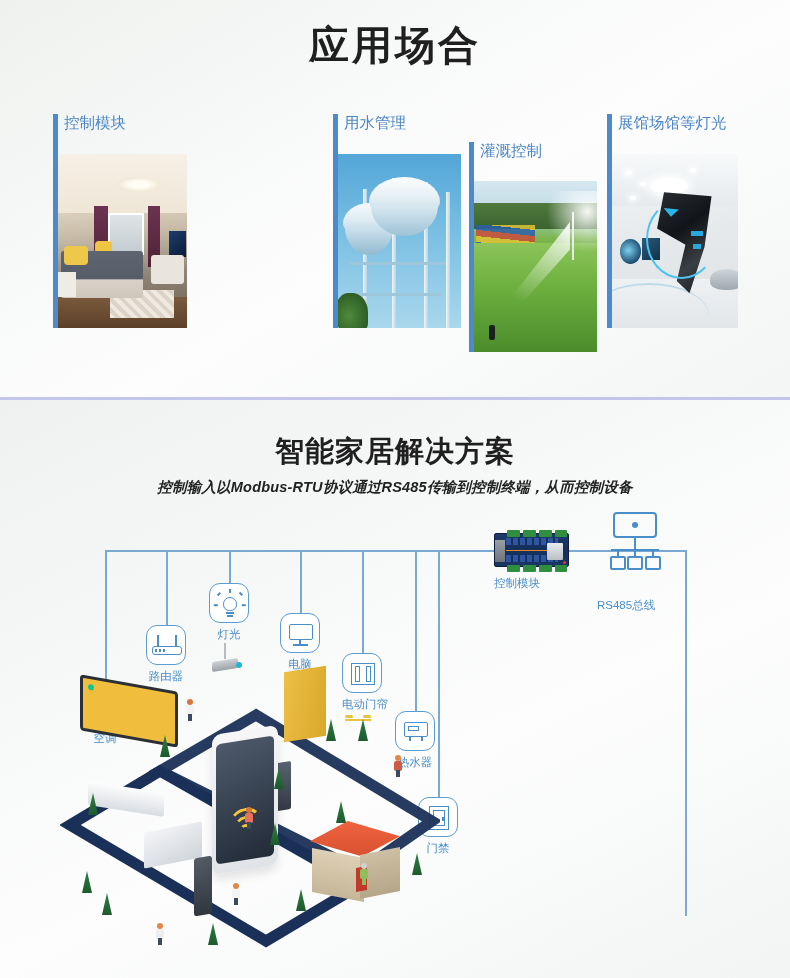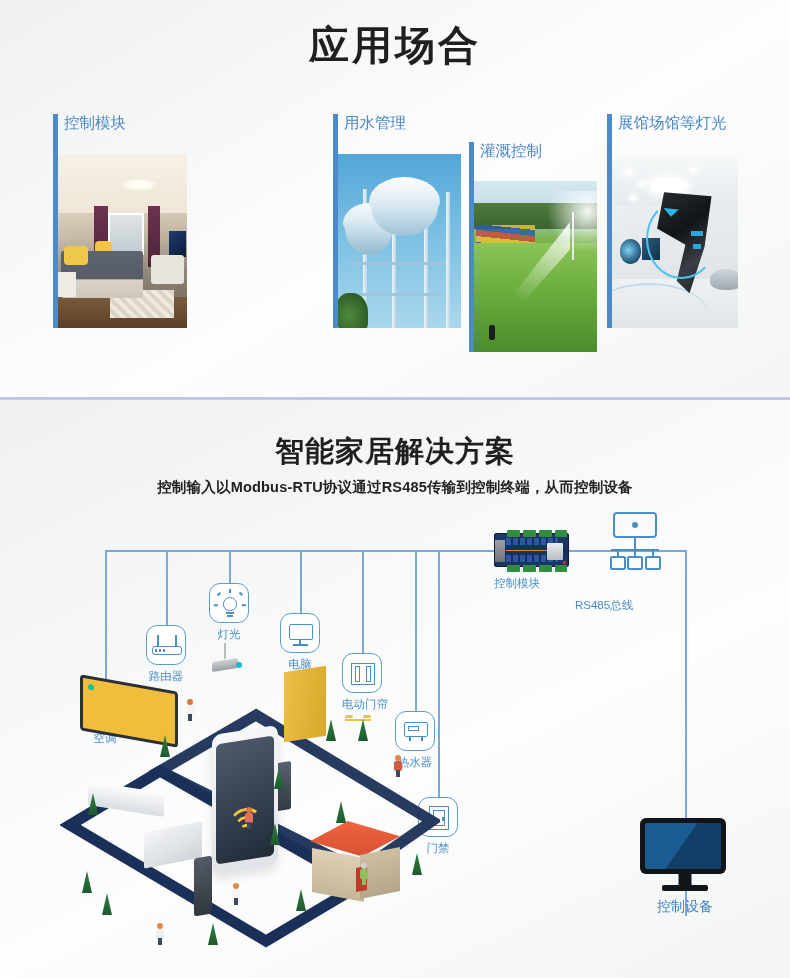--- a/index.html
+++ b/index.html
@@ -178,21 +178,21 @@
   .section-solution {
     position: absolute; left: 0; top: 400px; width: 790px; height: 578px;
     background: linear-gradient(155deg,#eef1ef 0%,#f7f9f8 35%,#fdfdfd 60%,#f2f5f4 100%);
   }
   .sol-title {
     position:absolute; left:0; top:32px; width:790px; text-align:center;
     font-size:29px; font-weight:bold; color:#1f1f1f; letter-spacing:1px;
   }
   .sol-sub {
     position:absolute; left:0; top:78px; width:790px; text-align:center;
-    font-size:14.5px; font-weight:bold; color:#222; letter-spacing:.2px;
+    font-size:14.5px; font-weight:bold; color:#222; letter-spacing:.2px;font-style:italic;
   }
 
   
   .diagram { position:absolute; left:0; top:110px; width:790px; height:468px; }
 
   .bus-line { position:absolute; background:#7aa9d4; }
   .bus-h { height:1.5px; }
   .bus-v { width:1.5px; }
 
   .node { position:absolute; text-align:center; }
@@ -462,21 +462,21 @@
           <div class="rs-dot"></div>
           <div class="rs-stem"></div>
         <div class="rs-bar"></div>
         <div class="rs-drop" style="left:14px;"></div>
         <div class="rs-drop" style="left:31px;"></div>
         <div class="rs-drop" style="left:49px;"></div>
         <div class="rs-box" style="left:7px;"></div>
         <div class="rs-box" style="left:24px;"></div>
         <div class="rs-box" style="left:42px;"></div>
       </div>
-      <div class="node-label" style="position:absolute; left:575px; top:84px; width:94px;">RS485总线</div>
+      <div class="node-label" style="position:absolute; left:597px; top:84px; width:94px;">RS485总线</div>
 
       <div class="node" style="left:85px; top:177px; width:40px;">
         <div class="node-icon">
           <div class="g-ac-body"></div>
             <div class="g-ac-fins"></div>
         </div>
         <div class="node-label">空调</div>
       </div>
 
       <div class="node" style="left:146px; top:115px; width:40px;">
@@ -533,28 +533,20 @@
 
       <div class="node" style="left:418px; top:287px; width:40px;">
         <div class="node-icon">
           <div class="g-door-o"></div>
             <div class="g-door-i"></div>
             <div class="g-door-k"></div>
         </div>
         <div class="node-label">门禁</div>
       </div>
 
-      <div style="position:absolute; left:640px; top:308px; width:90px; height:100px;">
-        <div class="monitor">
-          <div class="monitor-screen"></div>
-        </div>
-        <div class="monitor-neck"></div>
-        <div class="monitor-foot"></div>
-        <div class="monitor-label">控制设备</div>
-      </div>
 
       <div class="iso">
         <svg class="iso-path" viewBox="0 0 380 290" xmlns="http://www.w3.org/2000/svg">
           <polygon points="10,150 100,96 300,210 206,266" fill="none" stroke="#1b3058" stroke-width="11"></polygon>
           <polygon points="100,96 196,40 372,146 300,196" fill="none" stroke="#1b3058" stroke-width="11" opacity="0.95"></polygon>
         </svg>
 
         <div class="tv">
             <div class="tv-dot"></div>
           </div>

